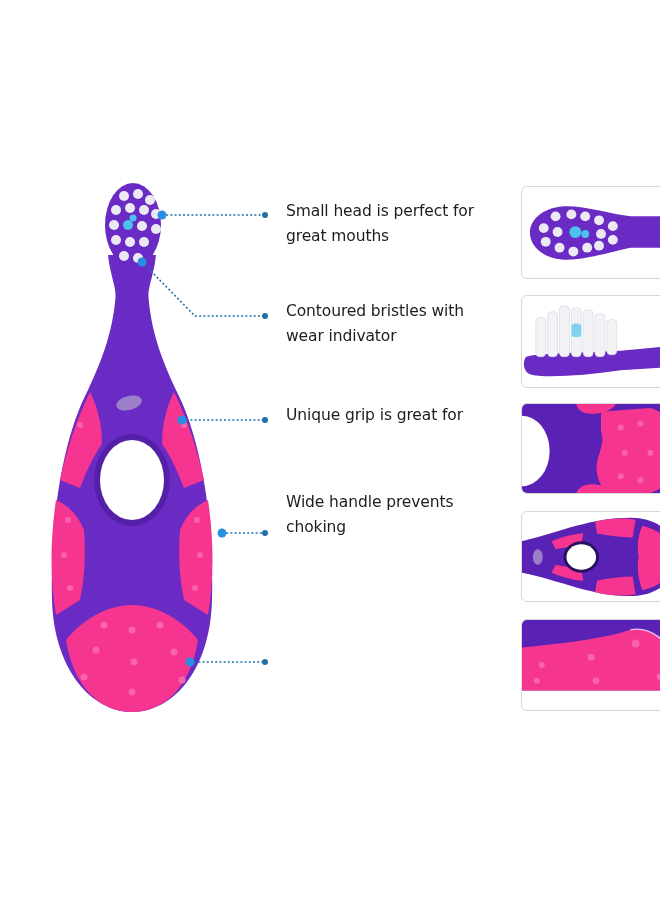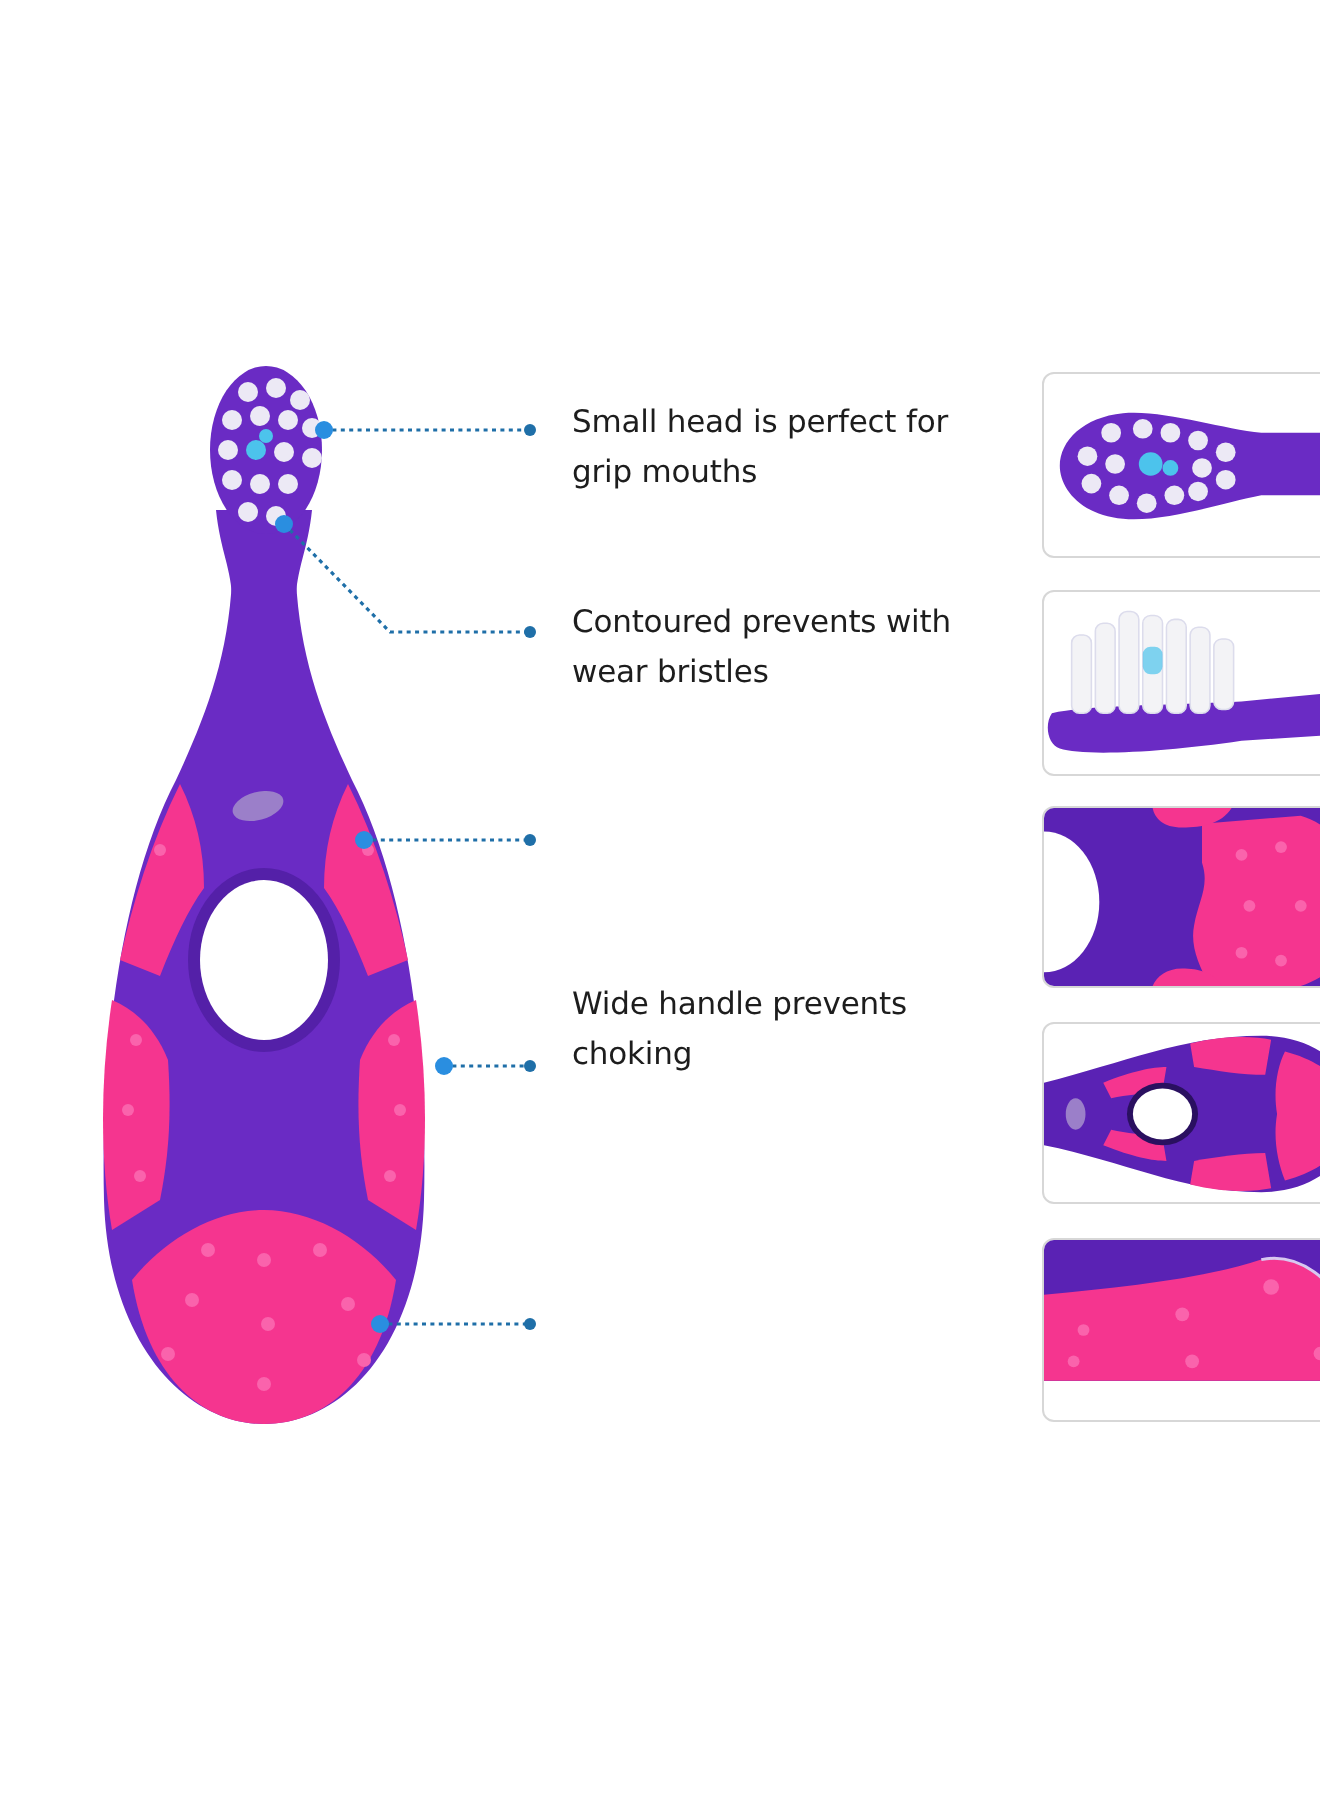--- a/index.html
+++ b/index.html
@@ -104,27 +104,28 @@
       <circle cx="233" cy="215" r="3"></circle>
       <circle cx="233" cy="316" r="3"></circle>
       <circle cx="233" cy="420" r="3"></circle>
       <circle cx="233" cy="533" r="3"></circle>
       <circle cx="233" cy="662" r="3"></circle>
     </g>
   </svg>
 
   <div class="feature-text" style="top:199px">
     <span>Small head is perfect for</span>
-    <span>grip mouths</span>
+    <span>great mouths</span>
   </div>
   <div class="feature-text" style="top:299px">
-    <span>Contoured prevents with</span>
-    <span>wear bristles</span>
+    <span>Contoured bristles with</span>
+    <span>wear indivator</span>
   </div>
   <div class="feature-text" style="top:403px">
+    <span>Unique grip is great for</span>
   </div>
   <div class="feature-text" style="top:490px">
     <span>Wide handle prevents</span>
     <span>choking</span>
   </div>
 
   <div class="thumb" style="top:186px;height:93px">
     <svg viewBox="0 0 161 93" preserveAspectRatio="none">
       <path d="M40,20 C60,18 90,28 110,30 L161,30 L161,62 L110,62 C90,66 60,76 40,74 C18,72 8,58 8,47 C8,34 20,22 40,20 Z" fill="#6a2bc4"></path>
       <g fill="#ece9f5">

